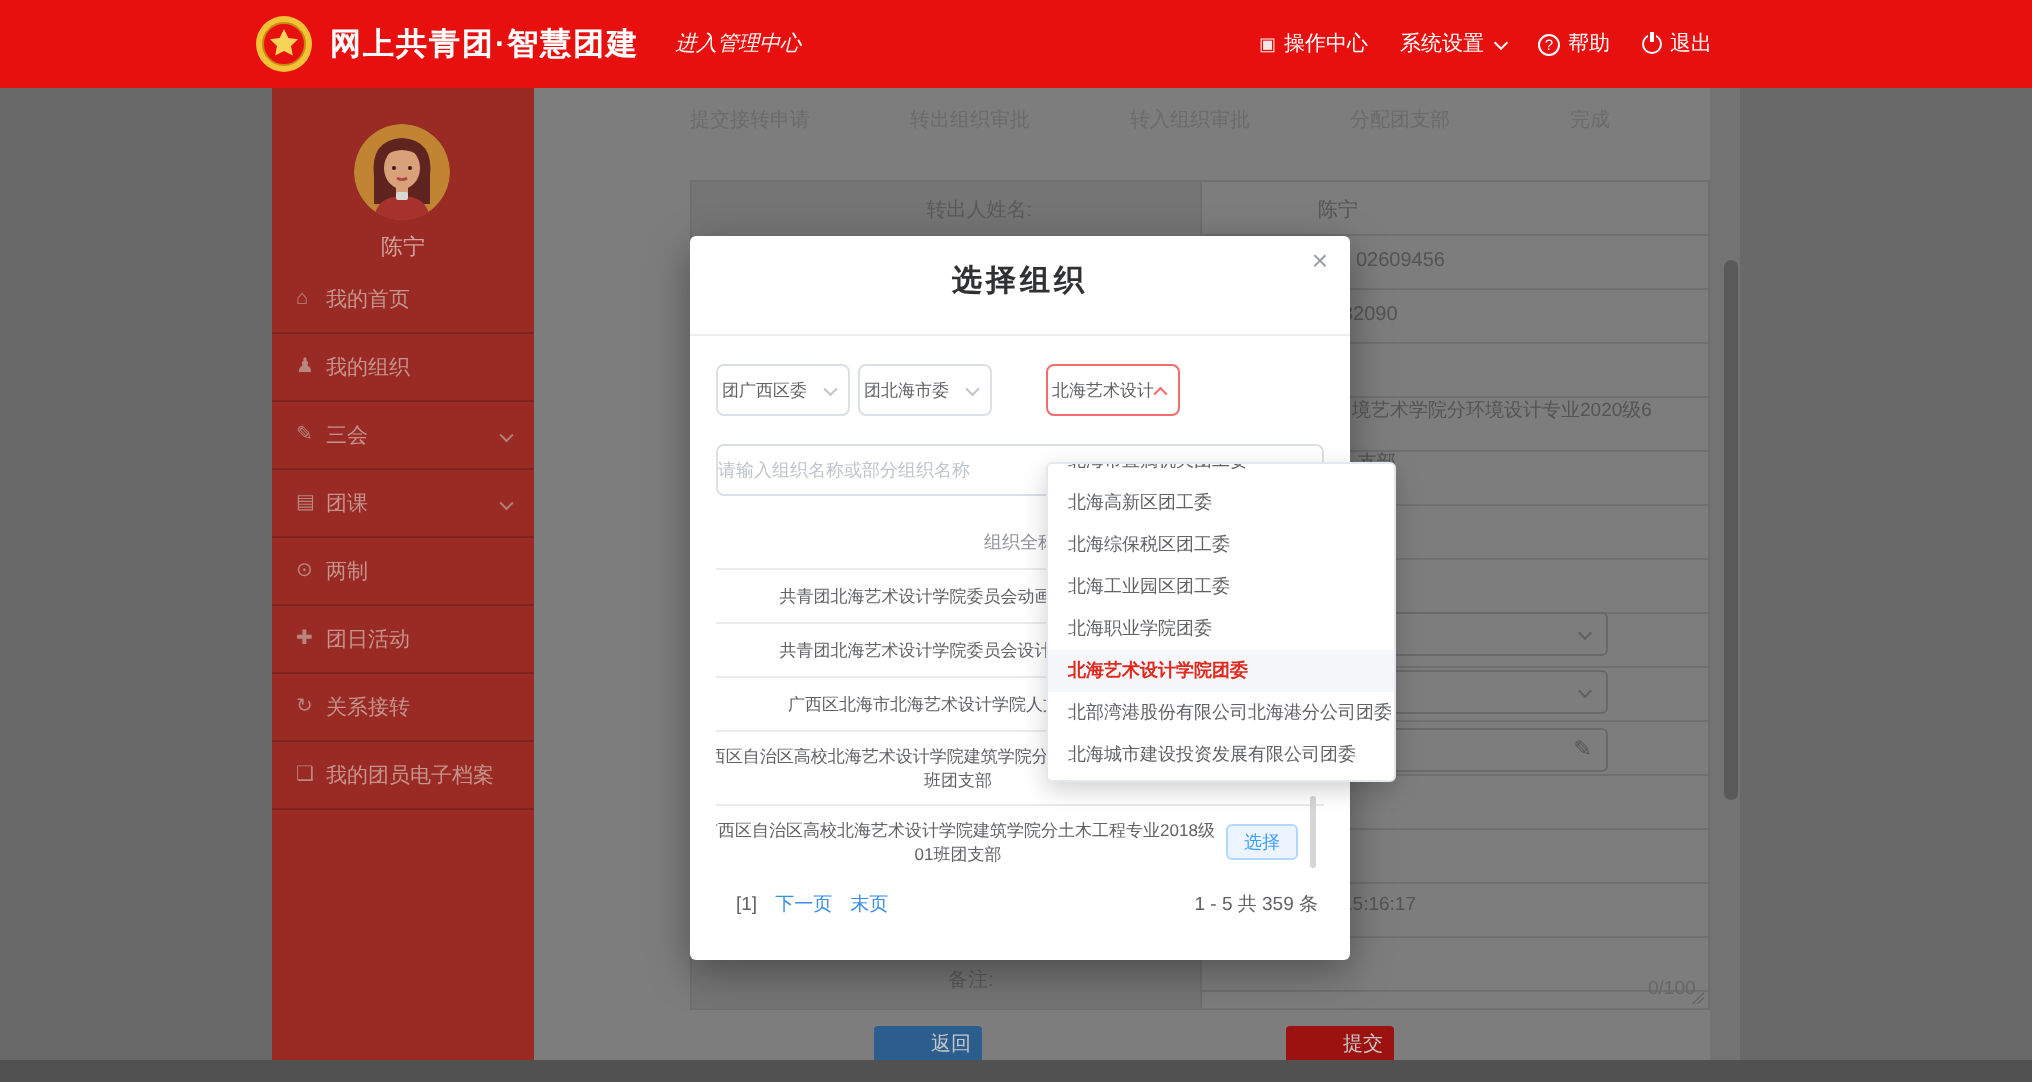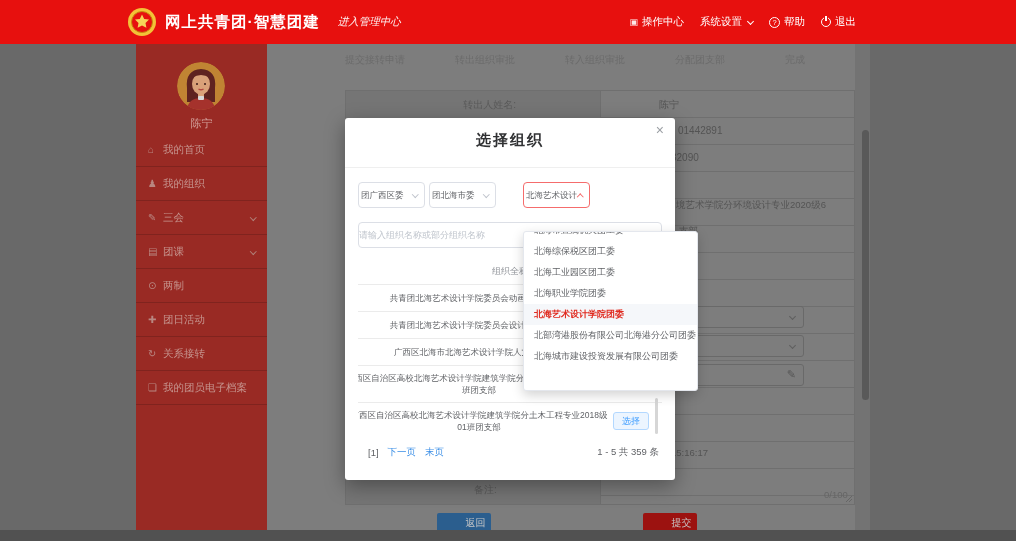--- a/index.html
+++ b/index.html
@@ -192,21 +192,21 @@
       <span class="step" style="left: 319px;">转出组织审批</span>
       <span class="step" style="left: 429px;">转入组织审批</span>
       <span class="step" style="left: 539px;">分配团支部</span>
       <span class="step" style="left: 649px;">完成</span>
     </div>
 
   <div id="bg-form">
     <div id="bg-label-col"></div>
     <span class="bgtxt bglabel" style="right:338px; top:7px;">转出人姓名:</span>
     <span class="bgtxt" style="left:313px; top:7px;">陈宁</span>
-    <span class="bgtxt" style="left:332px; top:34px;">01442891</span>
+    <span class="bgtxt" style="left:332px; top:34px;">02609456</span>
     <span class="bgtxt" style="left:325px; top:61px;">32090</span>
     <span class="bgtxt bgsmall" style="left:330px; top:108px;">境艺术学院分环境设计专业2020级6</span>
     <span class="bgtxt bgsmall" style="left:333px; top:134px;text-align:right;">支部</span>
     <div class="bg-box" style="top:215px;">
         <span class="chevg"></span>
       </div>
     <div class="bg-box" style="top:244px;">
         <span class="chevg"></span>
       </div>
     <div class="bg-box" style="top:273px;">
@@ -295,20 +295,21 @@
     <span class="plink">下一页</span>
     <span class="plink">末页</span>
     <span id="psummary">1 - 5  共 359 条</span>
   </div>
 </div>
 
 <div id="dd-panel">
   <div id="dd-inner">
 
   <div class="dd-item clipped">北海市直属机关团工委</div>
+      <div class="dd-item">北海高新区团工委</div>
       <div class="dd-item">北海综保税区团工委</div>
       <div class="dd-item">北海工业园区团工委</div>
       <div class="dd-item">北海职业学院团委</div>
       <div class="dd-item active">北海艺术设计学院团委</div>
       <div class="dd-item">北部湾港股份有限公司北海港分公司团委</div>
       <div class="dd-item clipped">北海城市建设投资发展有限公司团委</div>
     </div>
 </div>
 
 </body></html>

